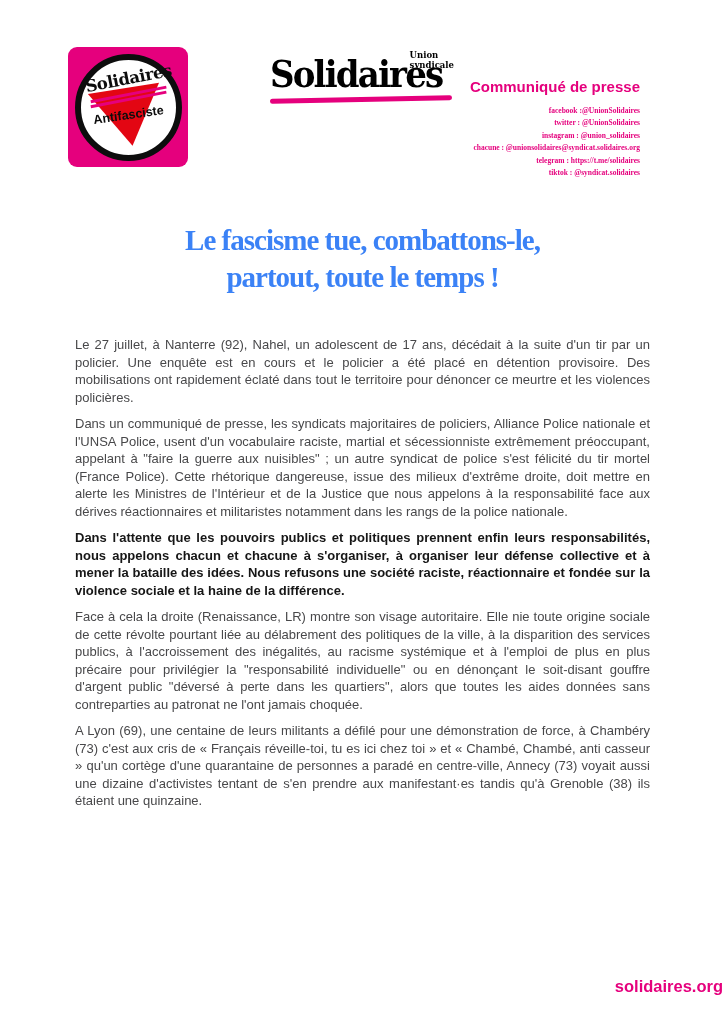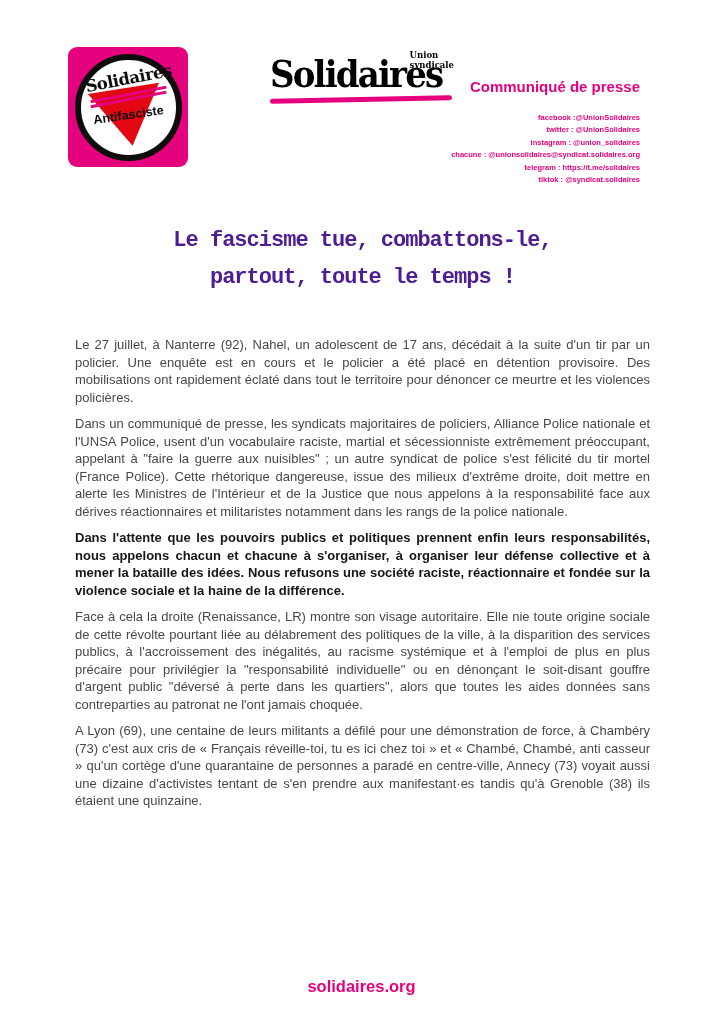--- a/index.html
+++ b/index.html
@@ -30,37 +30,37 @@
               color:#000;letter-spacing:-2px;transform:scaleX(0.92);transform-origin:left center;}
   .union-sup{position:absolute;right:2px;top:-6px;font-family:"DejaVu Serif",serif;
              font-weight:bold;font-size:8.5px;line-height:1.2;color:#000;text-align:left;}
   .union-underline{width:182px;height:5px;background:#e5007d;margin-top:4px;
                    transform:rotate(-1.2deg);border-radius:3px;}
 
   
   .header-right{position:absolute;right:83px;top:53px;text-align:right;color:#e5007d;}
   .doc-type{font-size:15px;font-weight:bold;line-height:1.4;margin-top:23px;}
   .doc-date{font-size:15px;font-weight:bold;line-height:1.4;}
-  .socials{margin-top:15px;font-size:7.5px;font-weight:bold;line-height:1.65;}
+  .socials{margin-top:8px;font-size:7.5px;font-weight:bold;line-height:1.65;font-family:Liberation Serif, serif;}
   .social-link{white-space:nowrap;}
 
   
   .content{position:absolute;left:75px;right:73px;top:0;}
-  .main-title{margin-top:222px;text-align:center;color:#4c1d95;
-              font-family:Liberation Mono, monospace;font-weight:bold;
-              font-size:22px;line-height:37px;letter-spacing:-1px;}
+  .main-title{margin-top:222px;text-align:center;color:#3b82f6;
+              font-family:Liberation Serif, serif;font-weight:bold;
+              font-size:29px;line-height:37px;letter-spacing:-1px;}
   .title-line{white-space:nowrap;}
   .body-copy{margin-top:40px;}
   p.para{margin:0 0 9px 0;font-size:13px;line-height:17.5px;color:#48484a;text-align:justify;}
   p.para.bold{color:#161616;font-weight:bold;}
   p.para.pink-head{color:#e5007d;font-weight:bold;font-size:18px;line-height:21.5px;
                    margin:12px 0 10px 0;text-align:left;}
 
   
-  .footer{position:absolute;left:0;right:0;bottom:28px;text-align:center;
+  .footer{position:absolute;left:0;right:0;bottom:28px;text-align:right;
           color:#e5007d;font-weight:bold;font-size:16.5px;}
 </style>
 </head>
 <body>
 
 <div class="page">
 
   <div class="antifa-logo">
     <div class="antifa-circle">
       <div class="antifa-sol">Solidaires</div>

